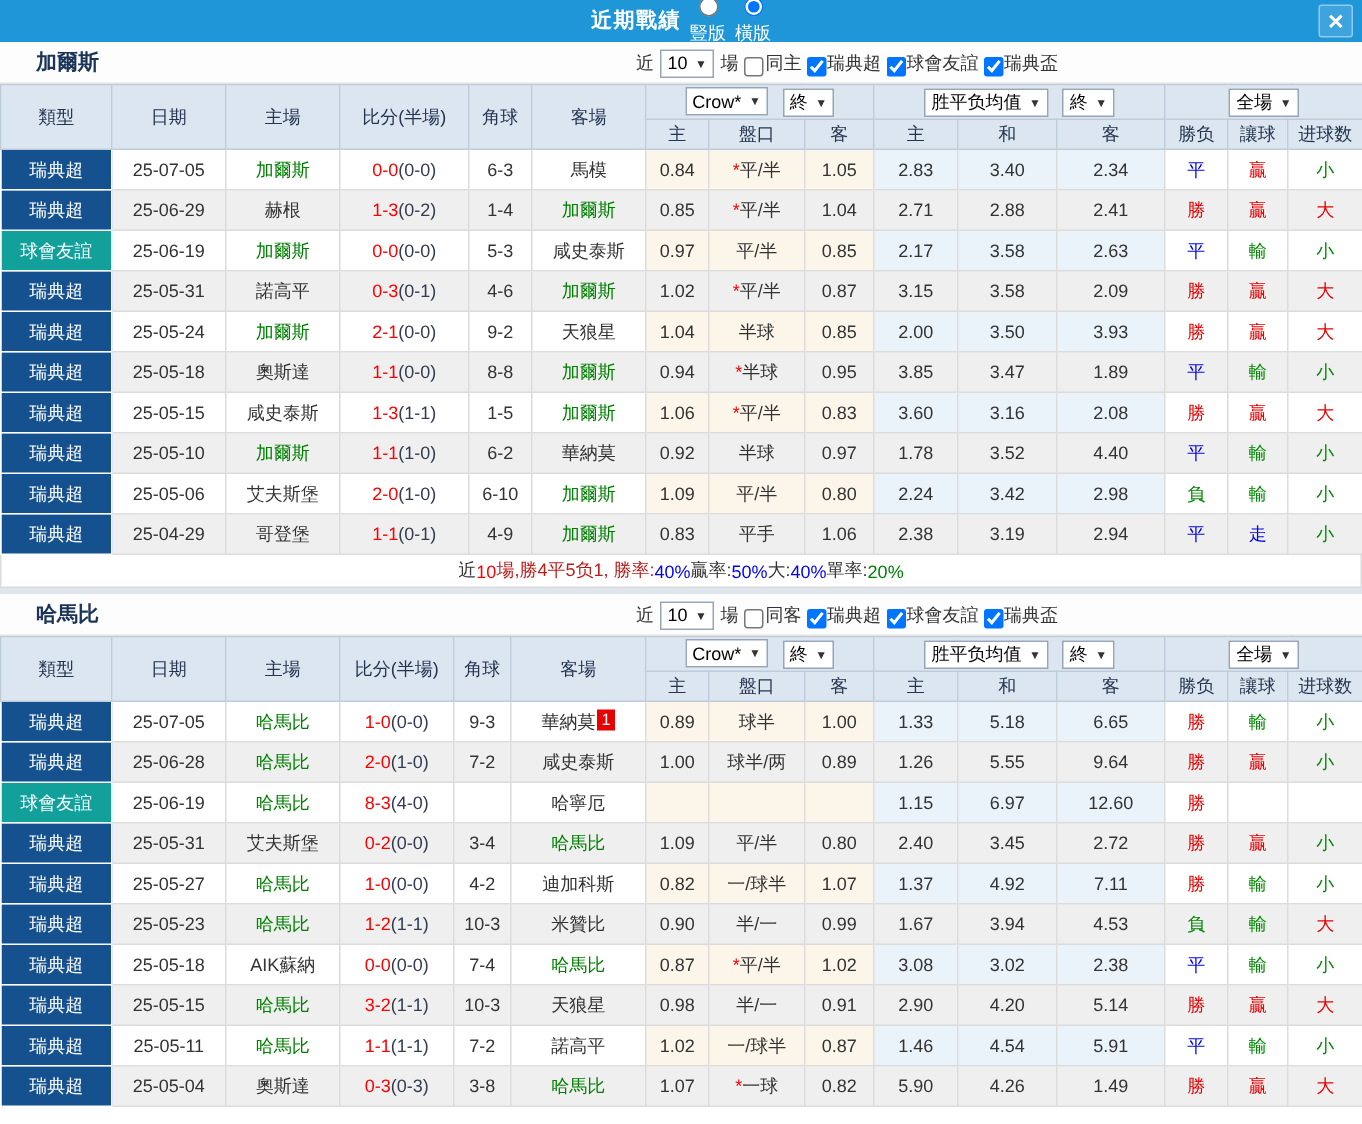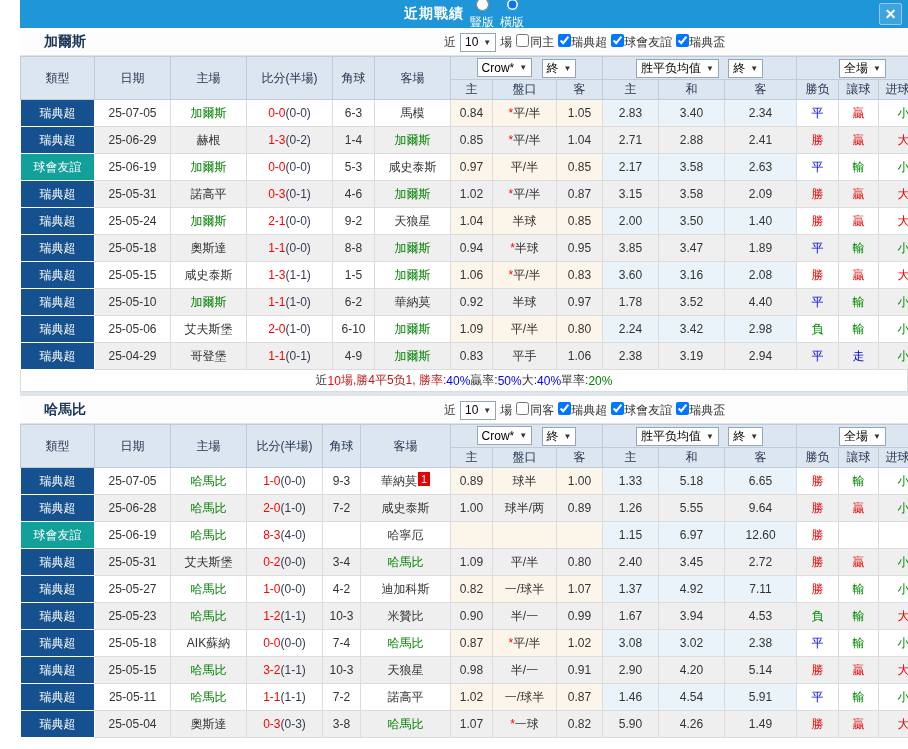--- a/index.html
+++ b/index.html
@@ -1,30 +1,30 @@
 <!DOCTYPE html>
 <html><head>
 <meta charset="utf-8">
 <style>
   * { box-sizing: border-box; margin: 0; padding: 0; }
   body { font-family: "Liberation Sans", "DejaVu Sans", sans-serif; background: #fff; }
-  .app { width: 908px; height: 749px; overflow: hidden; position: relative; background: #fff; padding-left: 20px; }
+  .app { width: 908px; height: 749px; overflow: hidden; position: relative; background: #fff; }
 
   
   .titlebar { height: 28px; background: #1e96d7; display: flex; align-items: center; justify-content: center; position: relative; gap: 6px; }
   .titlebar .title { color: #fff; font-weight: bold; font-size: 14px; letter-spacing: 1px; }
   .titlebar label { color: #fff; font-size: 12px; display: inline-flex; align-items: center; gap: 3px; cursor: pointer; flex-direction: column; }
   .titlebar input { width: 13px; height: 13px; }
   .close-btn { position: absolute; right: 6px; top: 3px; width: 23px; height: 22px; background: #3fa3dd; border: 1px solid #8ecbee; color: #fff; font-size: 14px; font-weight: bold; line-height: 20px; text-align: center; cursor: pointer; border-radius: 2px; }
 
   
   .sec-header { height: 28px; position: relative; background: #fdfdfd; display: flex; align-items: center; border-bottom: 1px solid #e3e3e3; }
   .sec-header .team { font-size: 14px; font-weight: bold; color: #1b3558; padding-left: 24px; }
   .sec-header .controls { position: absolute; left: 424px; top: 0; height: 28px; display: flex; align-items: center; font-size: 12px; color: #333; gap: 4px; white-space: nowrap; }
-  .sec-header .controls label { display: inline-flex; align-items: flex-start; cursor: pointer; gap: 1px; }
+  .sec-header .controls label { display: inline-flex; align-items: flex-end; cursor: pointer; gap: 1px; }
   .sec-header .controls input { width: 13px; height: 13px; }
   .sel { display: inline-flex; align-items: center; background: #fff; border: 1px solid #96a5b8; padding: 1px 4px; height: 19px; gap: 5px; font-size: 12px; color: #000; cursor: pointer; }
   .sel .arr { font-size: 8px; color: #333; }
 
   
   table { border-collapse: collapse; table-layout: fixed; width: 908px; font-size: 12px; }
   th { background: #dce6f0; color: #25354f; font-weight: normal; border: 1px solid #bfcbd9; text-align: center; }
   thead .grp-row th { height: 23px; }
   thead .sub-row th { height: 20px; }
   thead th.span2 { height: 43px; }
@@ -234,21 +234,21 @@
     <td>25-05-24</td>
     <td class="hl">加爾斯</td>
     <td><span class="ft">2-1</span><span class="ht">(0-0)</span></td>
     <td>9-2</td>
     <td>天狼星</td>
     <td class="crow">1.04</td>
     <td class="crow"><span class="star"></span><span>半球</span></td>
     <td class="crow">0.85</td>
     <td class="avg">2.00</td>
     <td class="avg">3.50</td>
-    <td class="avg">1.40</td>
+    <td class="avg">3.93</td>
     <td class="c-r">勝</td>
     <td class="c-r">贏</td>
     <td class="c-r">大</td>
   </tr>
           <tr class="row">
     <td class="type navy">瑞典超</td>
     <td>25-05-18</td>
     <td>奧斯達</td>
     <td><span class="ft">1-1</span><span class="ht">(0-0)</span></td>
     <td>8-8</td>

